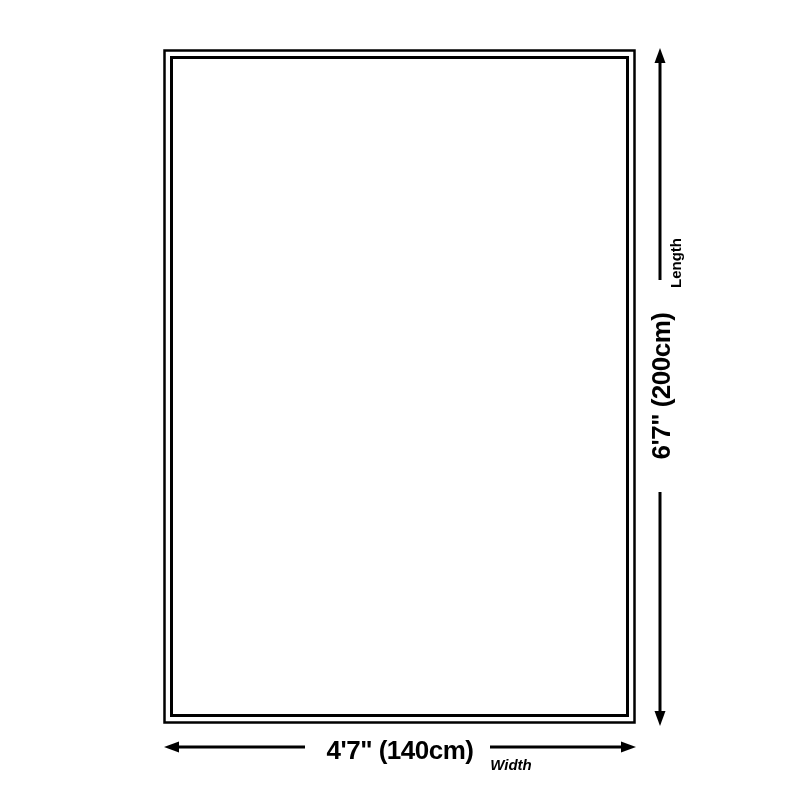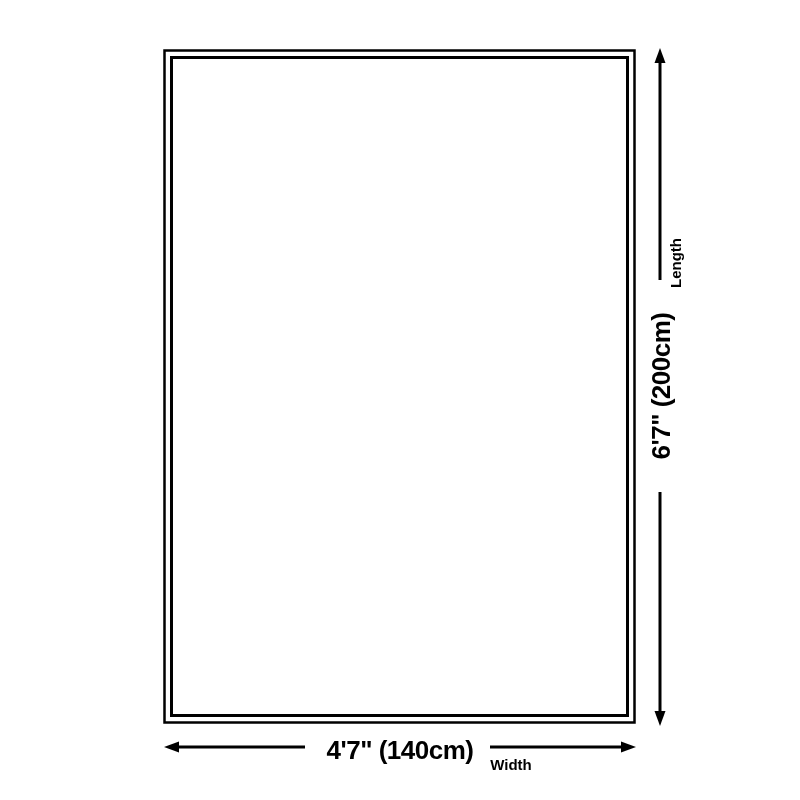--- a/index.html
+++ b/index.html
@@ -65,15 +65,15 @@
       <polygon points="636,747 621,741.5 621,752.5" fill="#000000"></polygon>
     </g>
   </svg>
 
   <div class="dim-label big vertical" style="left: 661px; top: 386px;">6'7" (200cm)</div>
 
   <div class="dim-label small vertical" style="left: 675px; top: 263px;">Length</div>
 
   <div class="dim-label big" style="left: 400px; top: 750px;">4'7" (140cm)</div>
 
-  <div class="dim-label small" style="left: 511px; top: 764px;">Width</div>
+  <div class="dim-label small" style="left: 511px; top: 764px; font-style: italic;">Width</div>
 
 </div>
 
 </body></html>

